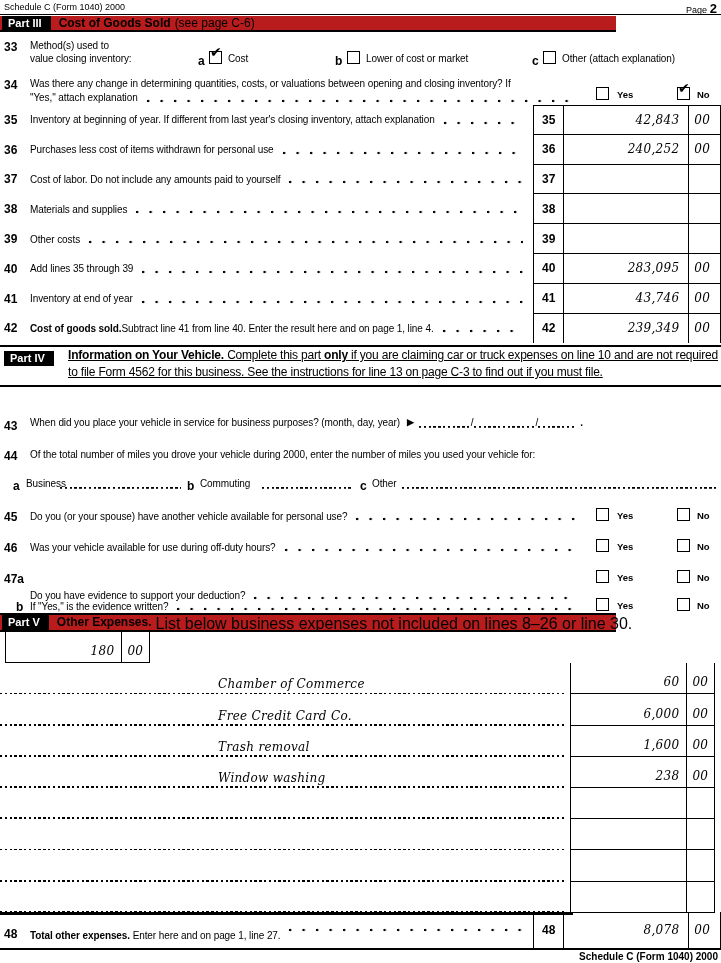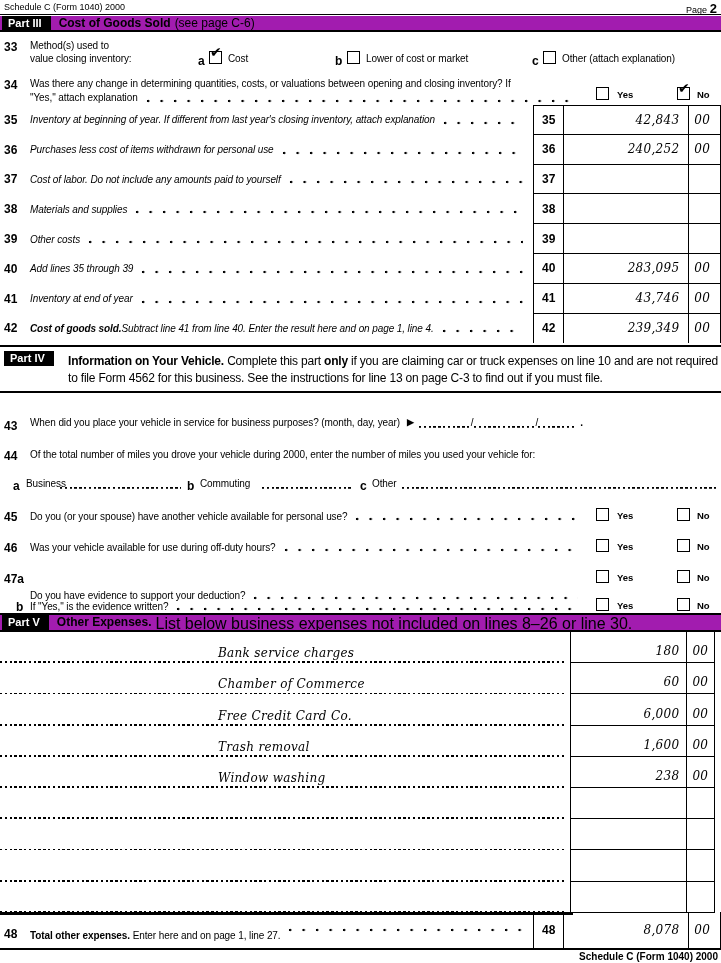--- a/index.html
+++ b/index.html
@@ -6,22 +6,22 @@
   .page{position:relative;width:721px;height:963px;background:#fff;color:#000;
         font-family:"Liberation Sans",sans-serif;font-size:10px;overflow:hidden;}
   .abs{position:absolute;}
   .b{font-weight:bold;}
   .num{font-weight:bold;font-size:12px;}
   .txt{font-size:10px;letter-spacing:-0.1px;}
   .hand{font-family:"DejaVu Serif",serif;font-style:italic;font-size:12px;letter-spacing:0.3px;}
   
   .hd-rule{position:absolute;top:14px;left:0;width:721px;height:1px;background:#000;}
   
-  .bar{position:absolute;left:0;width:721px;display:flex;align-items:flex-start;
-       border-bottom:2.5px solid #000;box-sizing:border-box;background:#a21caf;}
+  .bar{position:absolute;left:0;width:616px;display:flex;align-items:flex-start;
+       border-bottom:2.5px solid #000;box-sizing:border-box;background:#b91c1c;}
   .pbox{background:#000;color:#fff;font-weight:bold;font-size:11px;
         padding:1px 9px 2px 6px;margin-left:2px;white-space:nowrap;}
   .bartitle{font-weight:bold;font-size:12px;margin-left:8px;white-space:nowrap;}
   .barnote{font-size:12px;margin-left:4px;white-space:nowrap;}
   
   .cb{position:absolute;width:11px;height:11px;border:1.7px solid #000;background:#fff;}
   .cb .mk{position:absolute;left:0;top:-7px;font-size:14px;line-height:14px;font-weight:bold;
           font-family:"DejaVu Sans",sans-serif;}
   .yn{font-weight:bold;font-size:9.5px;}
   
@@ -31,32 +31,32 @@
         background-size:13.5px 4px;background-repeat:repeat-x;}
   
   .dfill{display:inline-block;height:11px;vertical-align:bottom;
          background-image:repeating-linear-gradient(90deg,#000 0 2.4px,transparent 2.4px 4.8px);
          background-size:100% 1.8px;background-repeat:no-repeat;background-position:0 100%;}
   
   .t3{position:absolute;top:105px;left:0;width:721px;}
   .t3 .row{display:flex;height:29.8px;}
   .t3 .d{width:540px;position:relative;display:flex;align-items:center;padding-left:30px;box-sizing:border-box;}
   .t3 .ln{position:absolute;left:4px;}
-  .t3 .lbl{flex:0 1 auto;white-space:nowrap;font-style:italic;}
+  .t3 .lbl{flex:0 1 auto;white-space:nowrap;}
   .cno{width:30px;border-left:1.6px solid #000;border-right:1.6px solid #000;border-bottom:1.6px solid #000;
        display:flex;align-items:center;justify-content:center;}
   .camt{width:116.5px;border-bottom:1.6px solid #000;display:flex;align-items:center;
         justify-content:flex-end;padding-right:9px;}
   .ccent{width:26px;border-left:1.6px solid #000;border-right:1.6px solid #000;border-bottom:1.6px solid #000;
          display:flex;align-items:center;padding-left:5px;}
   .t3 .row:first-child .cno,.t3 .row:first-child .camt,.t3 .row:first-child .ccent{border-top:1.6px solid #000;}
   .t3 .row:last-child .cno,.t3 .row:last-child .camt,.t3 .row:last-child .ccent{border-bottom:none;}
   
   .p4{position:absolute;top:345px;left:0;width:721px;border-top:2.5px solid #000;
-      border-bottom:2px solid #000;box-sizing:border-box;padding:6px 0 4px 0;}
+      border-bottom:2px solid #000;box-sizing:border-box;padding:0 0 4px 0;text-decoration:underline;}
   .p4t{margin-left:68px;width:650px;text-align:justify;font-size:12px;line-height:17px;letter-spacing:-0.2px;}
   
   .qrow{position:absolute;left:30px;width:558px;display:flex;align-items:center;height:14px;}
   .qtxt{flex:0 1 auto;white-space:nowrap;}
   
   .t5{position:absolute;top:632px;left:0;width:721px;}
   .t5 .row{display:flex;height:31.2px;}
   .d5{width:565px;position:relative;display:flex;align-items:flex-end;
       padding:0 0 3px 218px;box-sizing:border-box;}
   .d5::after{content:"";position:absolute;left:0;right:0;bottom:0;height:1.8px;
@@ -303,21 +303,20 @@
   <span class="abs yn" style="left:697px;top:600px;">No</span>
 
   <div class="bar" style="top:613px;height:19px;border-top:2.5px solid #000;border-bottom:2px solid #000;">
     <span class="pbox">Part V</span>
     <span class="bartitle">Other Expenses.</span>
     <span class="barnote" style="font-size:16px;">List below business expenses not included on lines 8–26 or line 30.</span>
   </div>
 
   <div class="t5">
     <div class="row">
-      <div class="d5 hand">Bank service charges</div>
         <div class="g5"></div>
       <div class="a5 hand">180</div>
       <div class="c5 hand">00</div>
     </div>
     <div class="row">
       <div class="d5 hand">Chamber of Commerce</div>
         <div class="g5"></div>
       <div class="a5 hand">60</div>
       <div class="c5 hand">00</div>
     </div>

